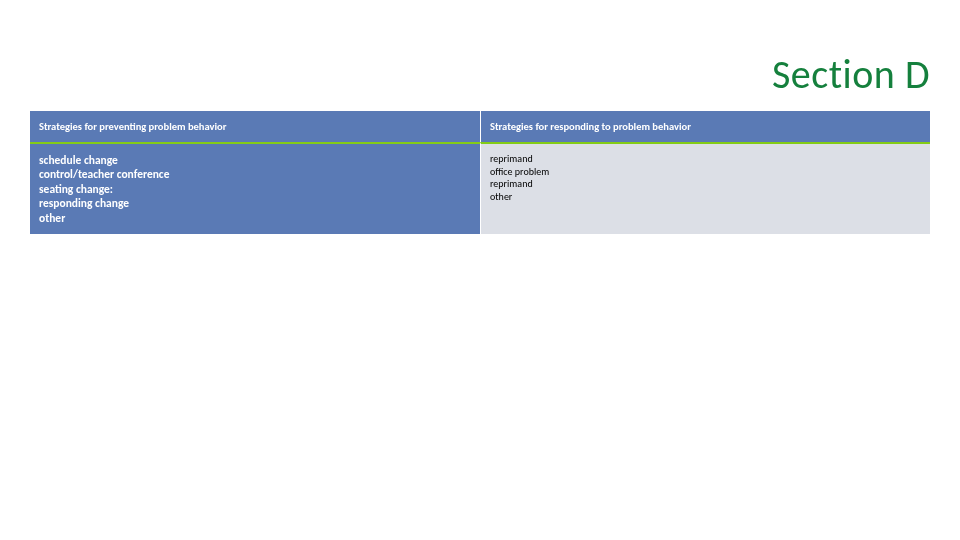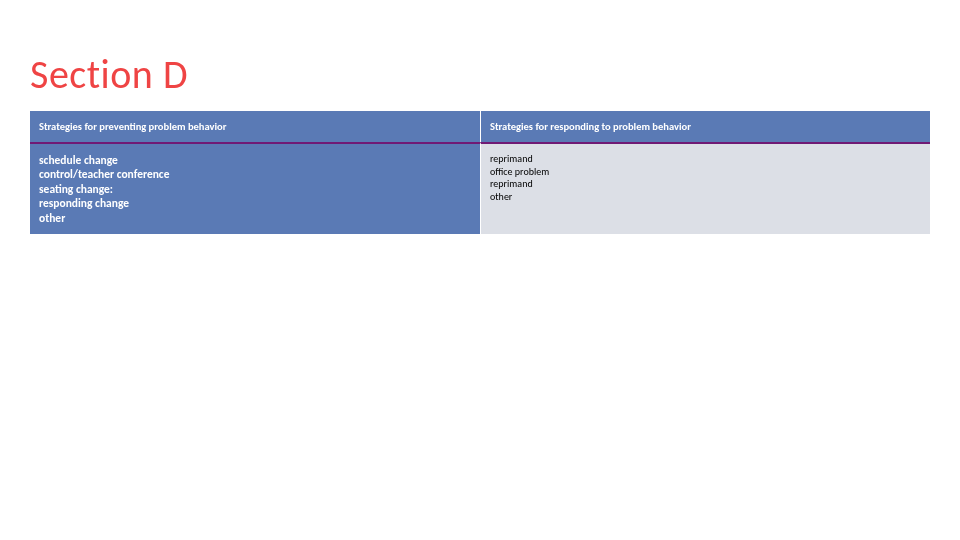--- a/index.html
+++ b/index.html
@@ -1,27 +1,27 @@
 <!DOCTYPE html>
 <html><head>
   <meta charset="utf-8">
   <style>
     * { margin: 0; padding: 0; box-sizing: border-box; }
     html, body { width: 960px; height: 540px; background: #fff; font-family: Calibri, "Segoe UI", Arial, sans-serif; color:#000; }
     .page { width: 960px; height: 540px; position: relative; padding: 0 30px; }
-    .title { text-align: left; font-size: 40px; font-weight: 300; color:#ef4444; padding-top: 50px; letter-spacing: 0.5px; }
+    .title { text-align: right; font-size: 40px; font-weight: 300; color:#15803d; padding-top: 50px; letter-spacing: 0.5px; }
     .question { font-size: 17px; font-weight: 700; color:#000; margin-top: 16px; font-family: Arial, sans-serif; }
     .table { width: 100%; margin-top: 12px; border-collapse: separate; border-spacing: 0; table-layout: fixed; }
     .table td { vertical-align: top; padding: 9px; }
     .hdr-cell { background:#5a7ab5; color:#fff; font-size: 10.5px; font-weight: 700; padding: 4px 6px 20px 6px; }
     .left-body { background:#5a7ab5; color:#fff; font-size: 11.5px; font-weight: 700; padding: 4px 6px 3px 6px; line-height: 1.25; }
     .right-body { background:#dcdfe6; color:#000; font-size: 10px; font-weight: 400; padding: 4px 6px 3px 6px; line-height: 1.25; }
     .right-body, .hdr-cell { border-left: 1px solid #fff; }
     .hdr-cell:first-child { border-left: none; }
-    .row-div td { border-top: 2px solid #701a75; }
+    .row-div td { border-top: 2px solid #84cc16; }
   </style>
 </head>
 <body>
 
 <div class="page">
   <h1 class="title">Section D</h1>
 
   <table class="table">
     <colgroup>
         <col style="width:50%">

